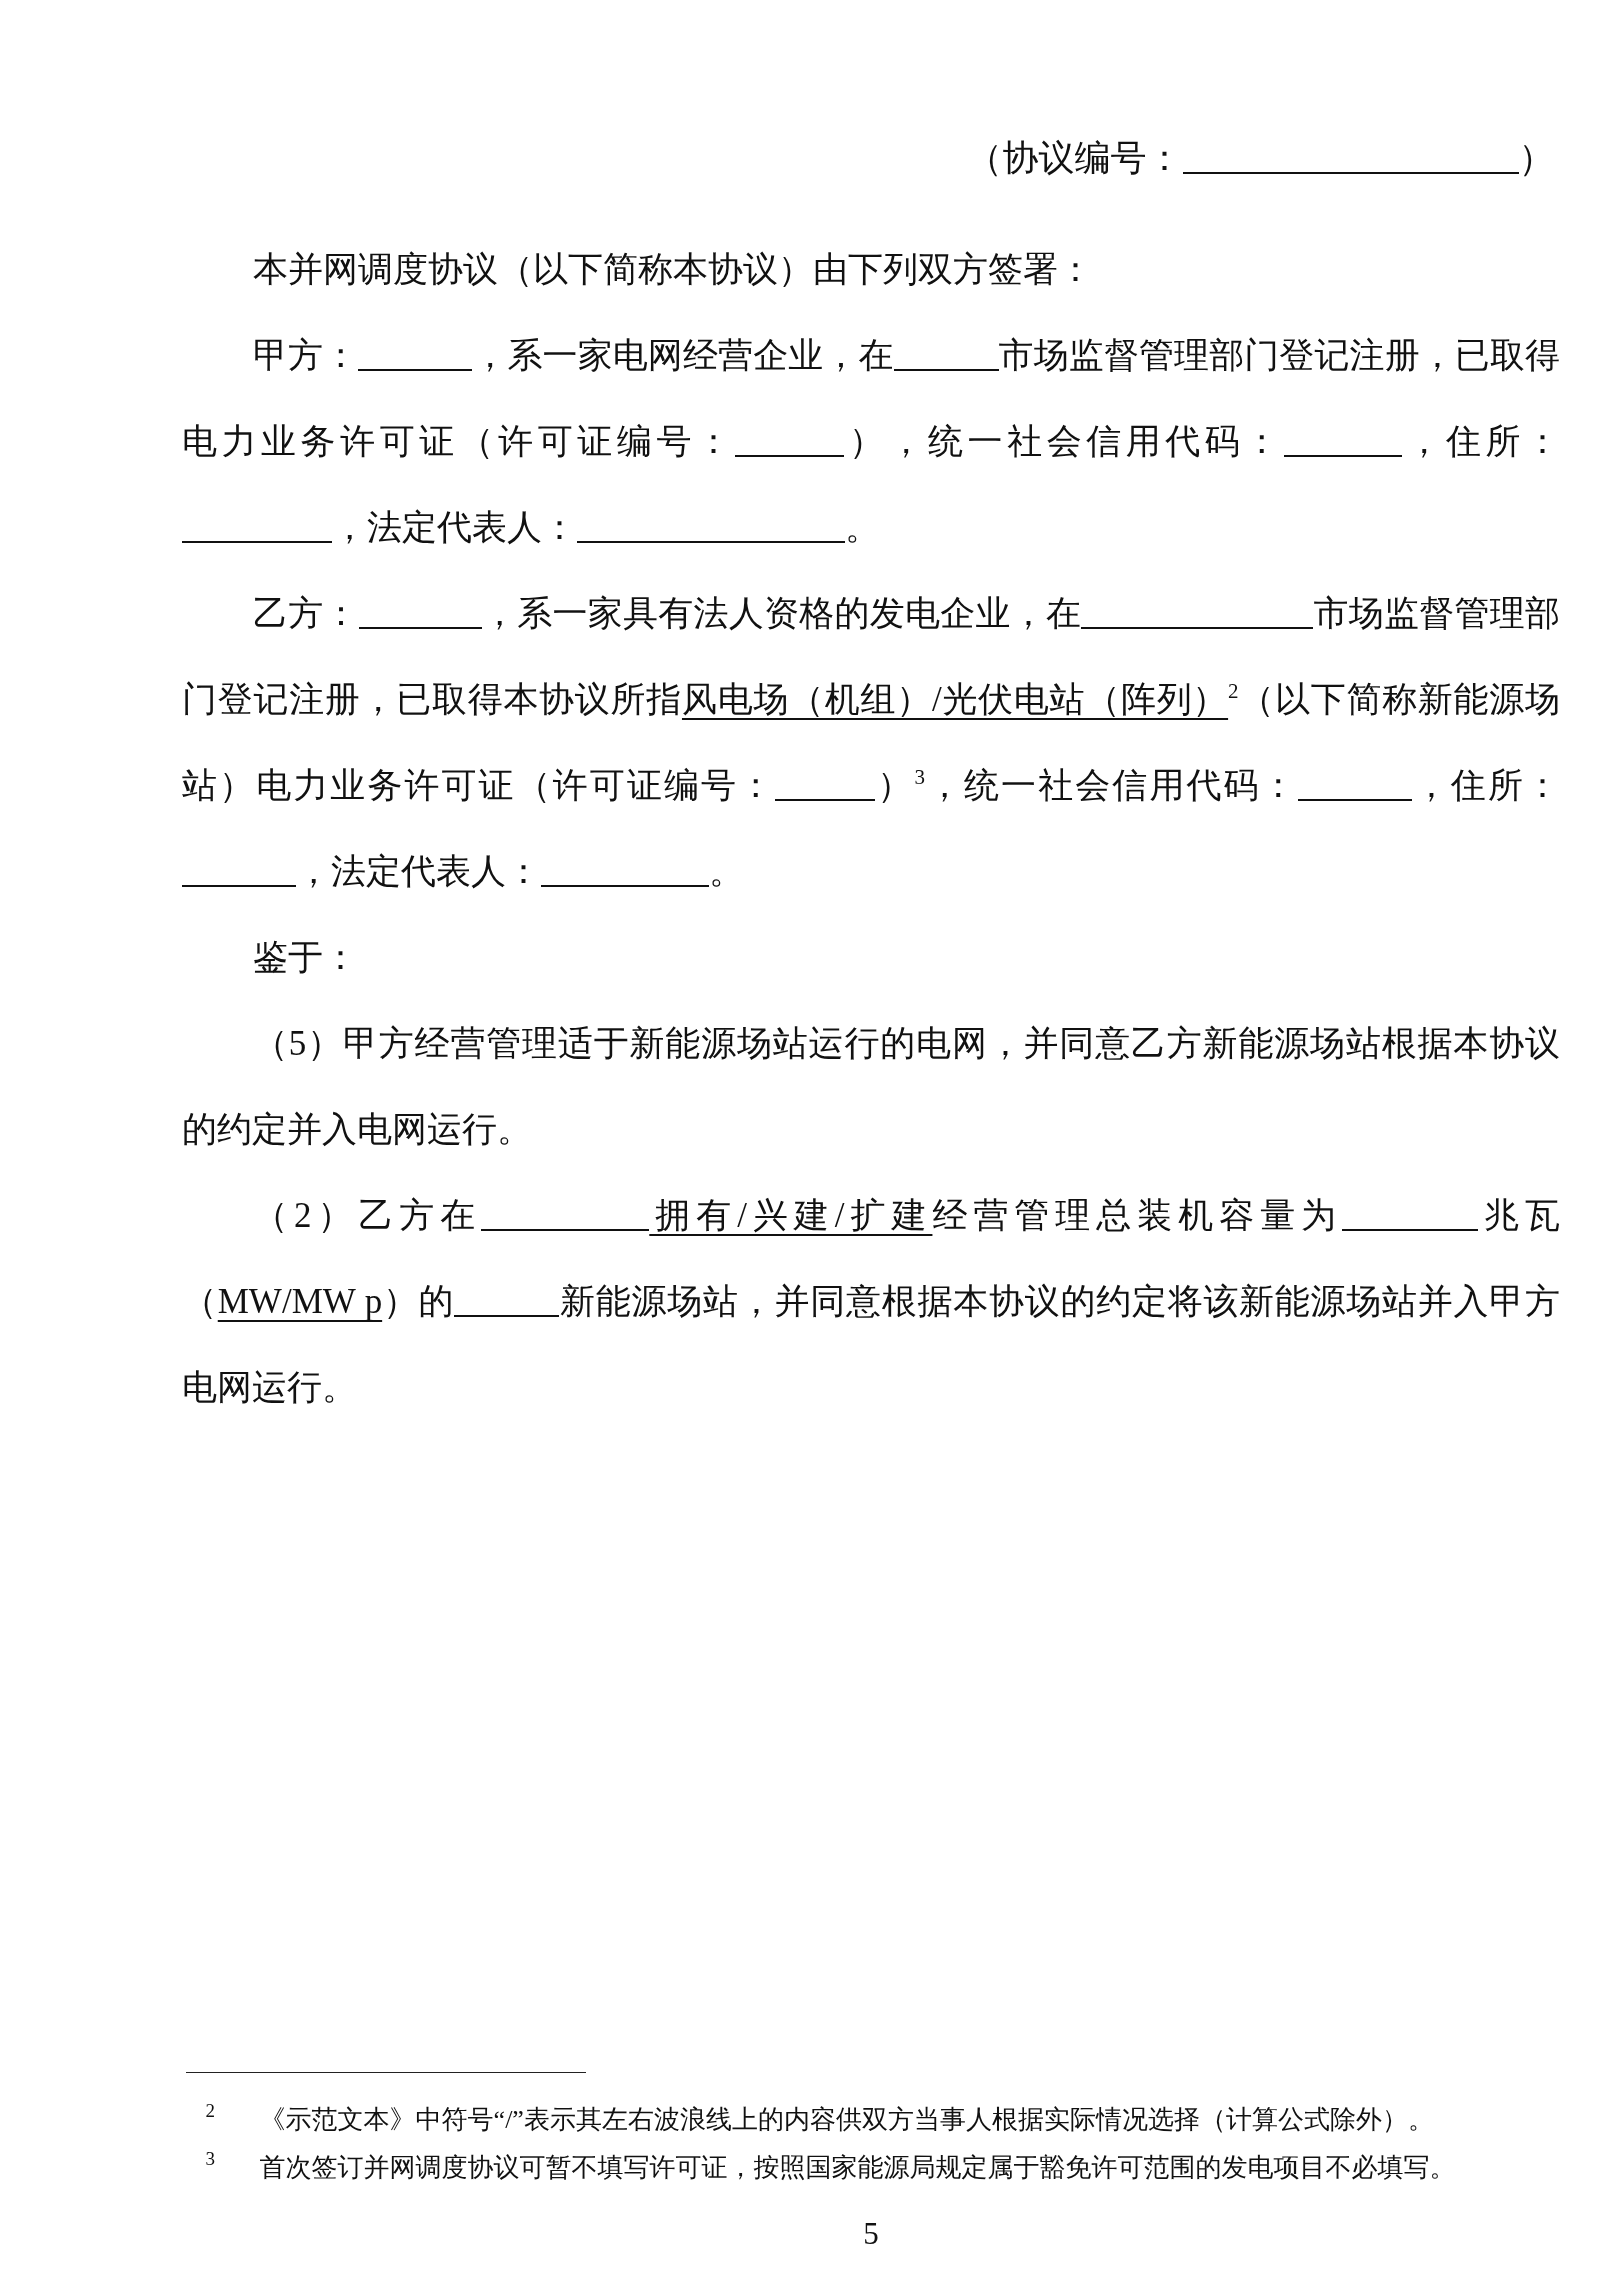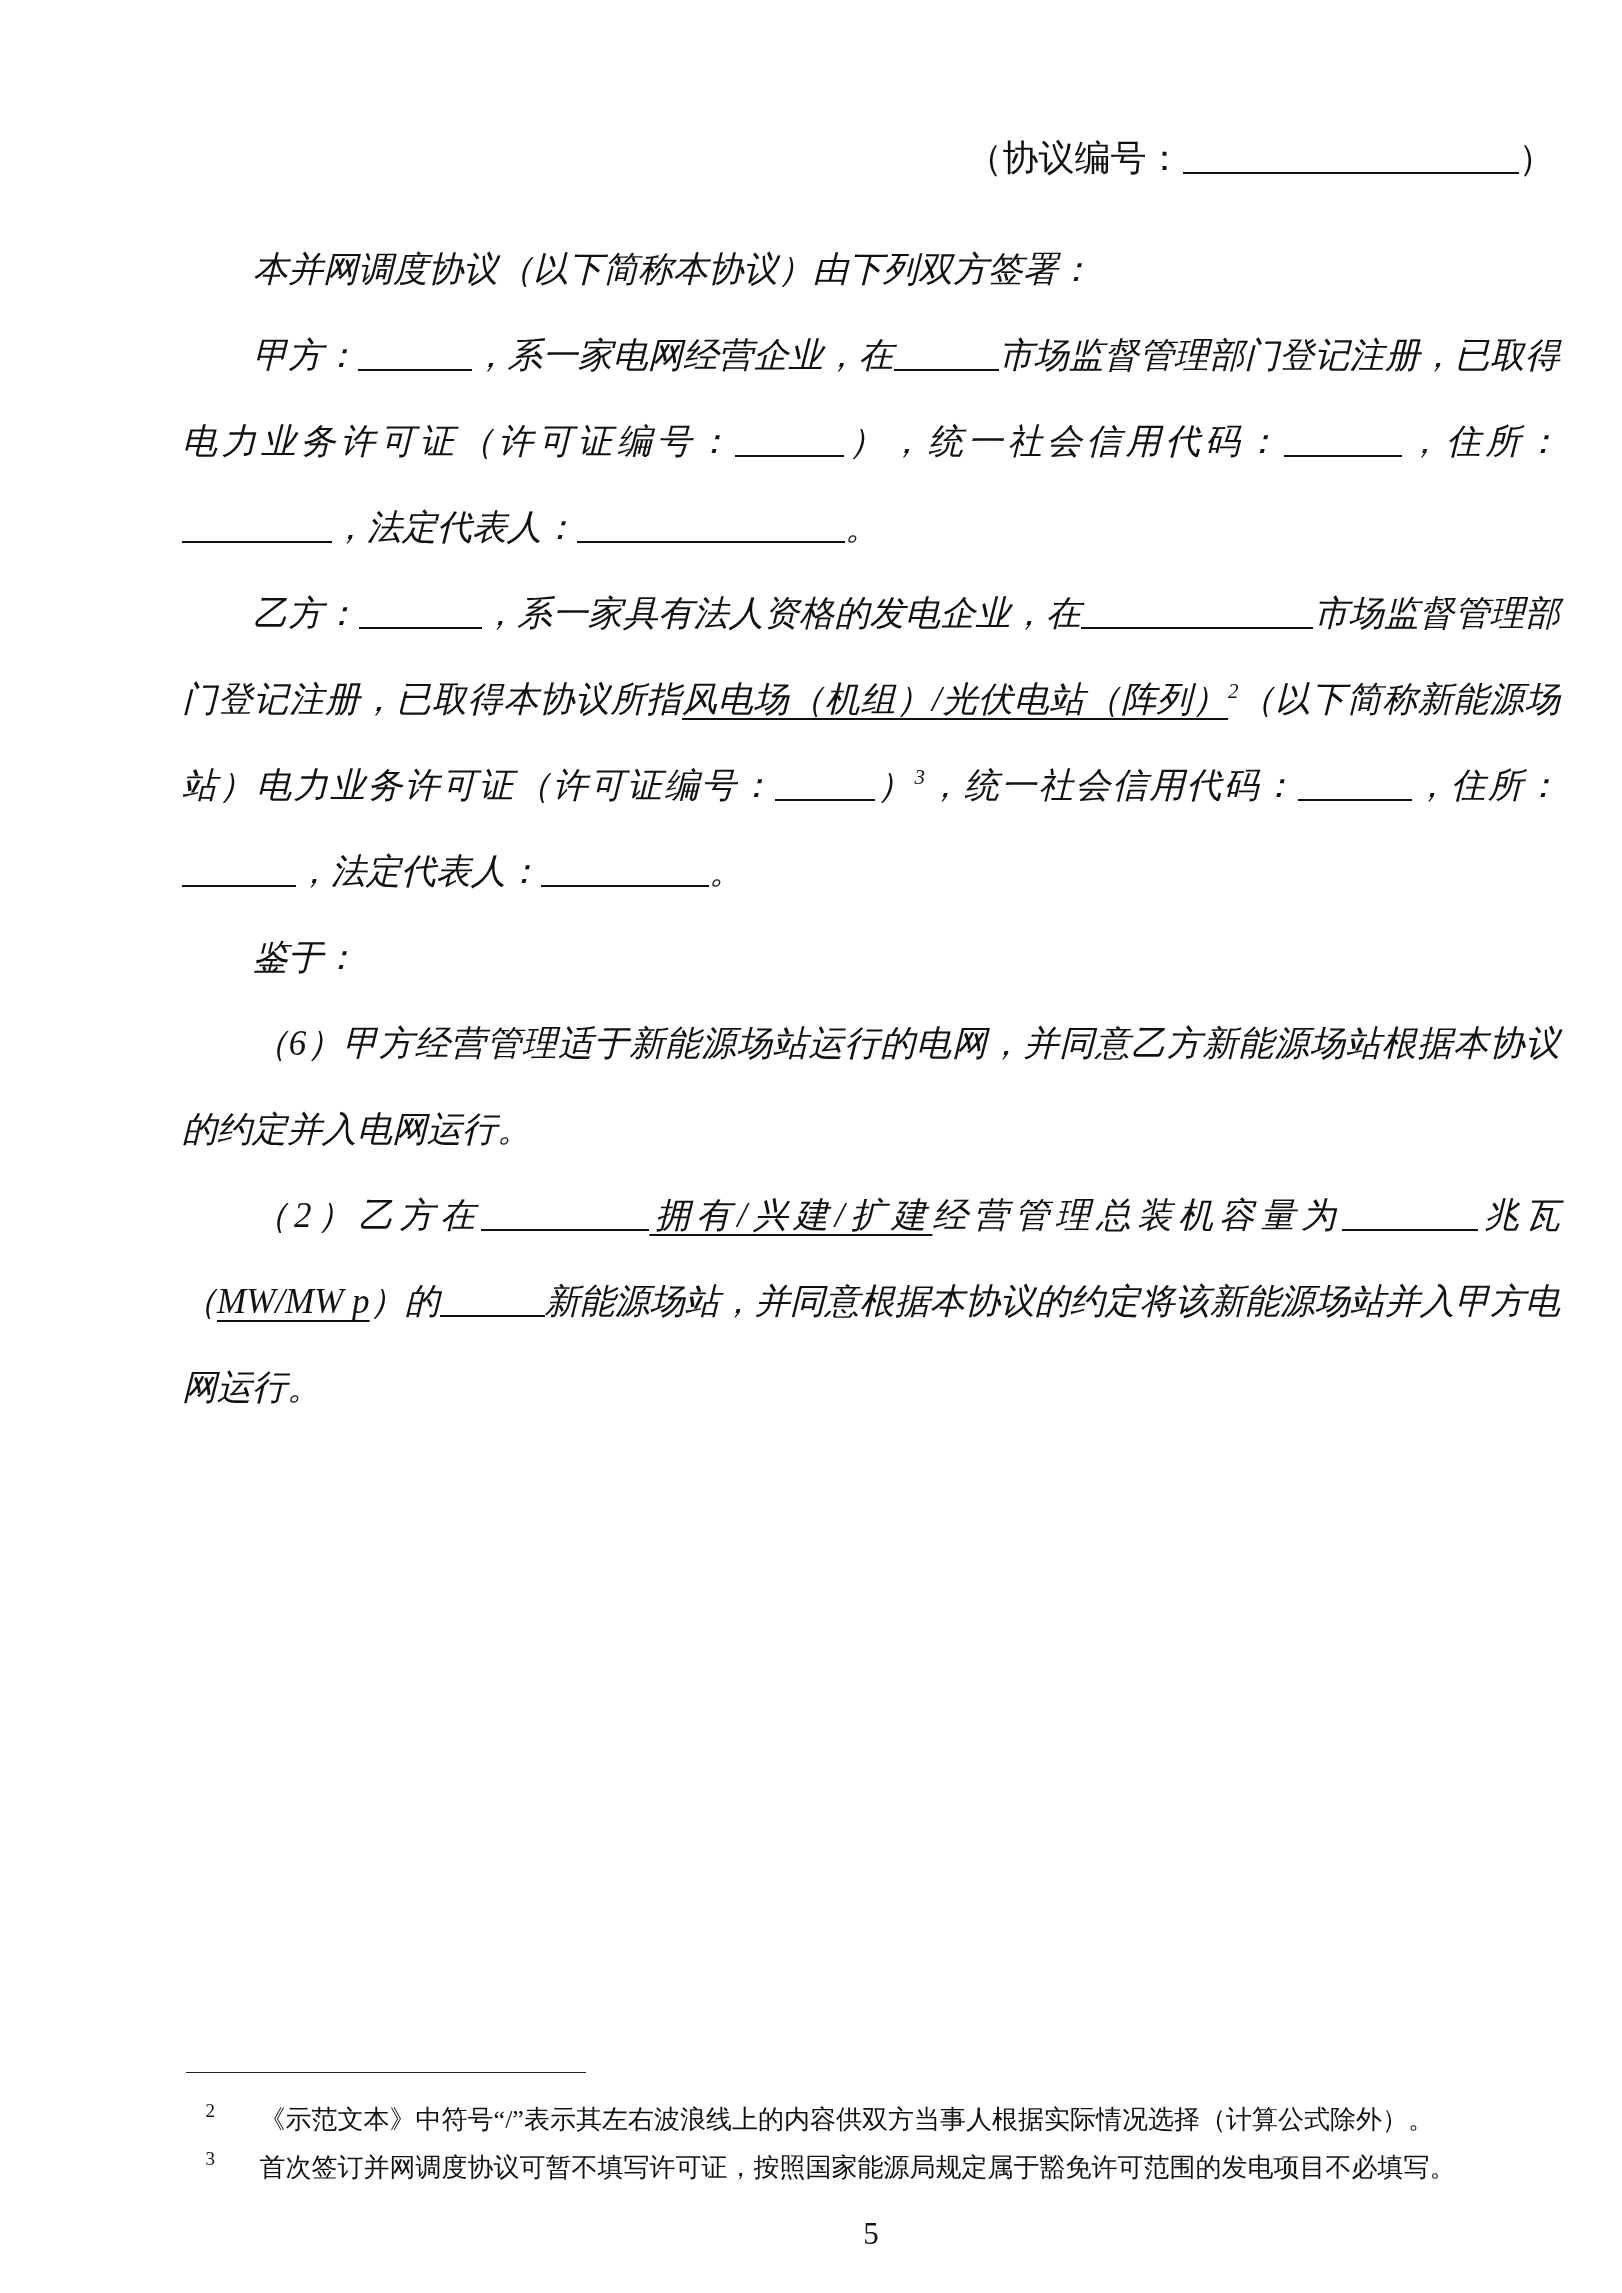--- a/index.html
+++ b/index.html
@@ -30,21 +30,20 @@
     font-weight:bold;
     letter-spacing:4.5px;
     margin-top:49px;
     font-family:"Liberation Sans","DejaVu Sans",sans-serif;
   }
   .body-text {
     margin-top:45px;
     font-size:35px;
     line-height:86px;
     text-align:justify;
-    font-style:italic;
   }
   .body-text p { text-indent:71px; }
   .blank {
     display:inline-block;
     border-bottom:2.3px solid #111;
     height:1em;
     margin-bottom:-3.6px;
   }
   .uline {
     text-decoration:underline;
@@ -90,21 +89,21 @@
 <div class="page">
 
   <div class="agreement-no">（协议编号：<span class="blank" style="width: 336px;"></span>）</div>
 
 
   <div class="body-text">
     <p>本并网调度协议（以下简称本协议）由下列双方签署：</p>
     <p>甲方：<span class="blank" style="width: 114px;"></span>，系一家电网经营企业，在<span class="blank" style="width: 105px;"></span>市场监督管理部门登记注册，已取得电力业务许可证（许可证编号：<span class="blank" style="width: 109px;"></span>），统一社会信用代码：<span class="blank" style="width: 118px;"></span>，住所：<span class="blank" style="width: 150px;"></span>，法定代表人：<span class="blank" style="width: 268px;"></span>。</p>
     <p>乙方：<span class="blank" style="width: 123px;"></span>，系一家具有法人资格的发电企业，在<span class="blank" style="width: 232px;"></span>市场监督管理部门登记注册，已取得本协议所指<span class="uline">风电场（机组）/光伏电站（阵列）</span><sup>2</sup>（以下简称新能源场站）电力业务许可证（许可证编号：<span class="blank" style="width: 100px;"></span>）<sup>3</sup>，统一社会信用代码：<span class="blank" style="width: 114px;"></span>，住所：<span class="blank" style="width: 114px;"></span>，法定代表人：<span class="blank" style="width: 168px;"></span>。</p>
     <p>鉴于：</p>
-    <p>（6）甲方经营管理适于新能源场站运行的电网，并同意乙方新能源场站根据本协议的约定并入电网运行。</p>
+    <p>（5）甲方经营管理适于新能源场站运行的电网，并同意乙方新能源场站根据本协议的约定并入电网运行。</p>
     <p>（2）乙方在<span class="blank" style="width: 168px;"></span><span class="uline">拥有/兴建/扩建</span>经营管理总装机容量为<span class="blank" style="width: 136px;"></span>兆瓦（<span class="uline">MW/MW p</span>）的<span class="blank" style="width: 105px;"></span>新能源场站，并同意根据本协议的约定将该新能源场站并入甲方电网运行。</p>
   </div>
 
   <div class="footnote-area">
     <div class="fn-sep"></div>
 
     <div class="footnote">
       <span class="fn-marker">2</span>
       <span class="fn-text">《示范文本》中符号“/”表示其左右波浪线上的内容供双方当事人根据实际情况选择（计算公式除外）。</span>
     </div>

